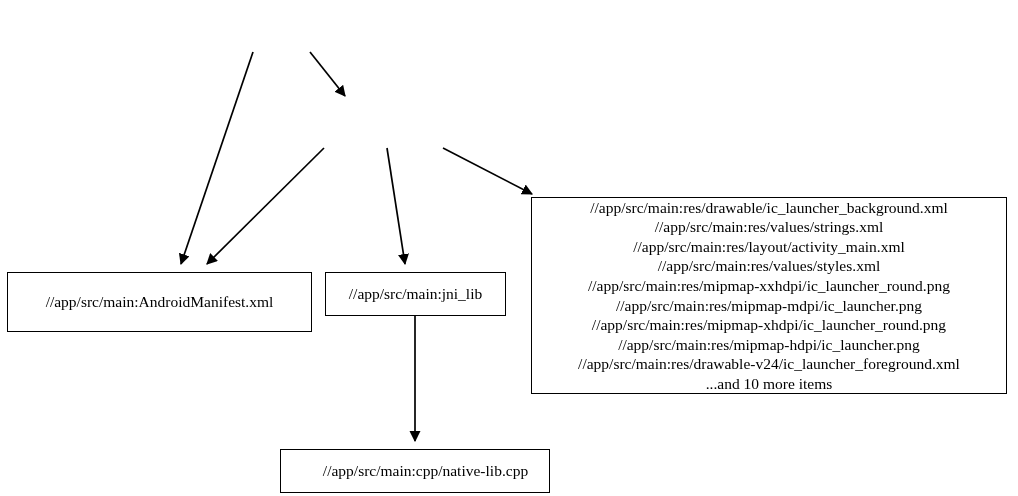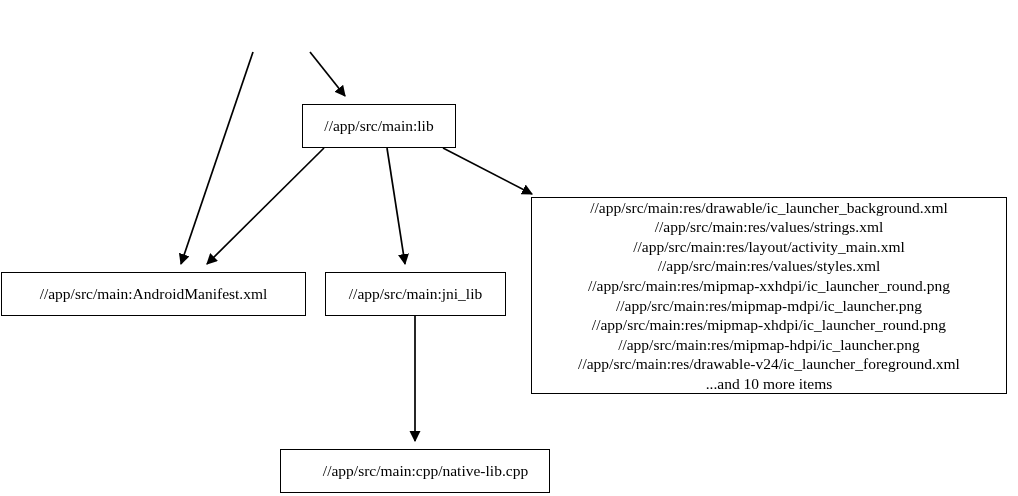--- a/index.html
+++ b/index.html
@@ -38,21 +38,21 @@
     z-index: 2;
   }
   .node-label {
     display: block;
     width: 100%;
     text-align: center;
     white-space: pre;
   }
   #node-app      { left: 203px; top: 8px;   width: 163px; height: 44px; }
   #node-lib      { left: 302px; top: 104px; width: 154px; height: 44px; }
-  #node-manifest { left: 1px;   top: 272px; width: 305px; height: 44px; }
+  #node-manifest { left: 7px;   top: 272px; width: 305px; height: 60px; }
   #node-jni      { left: 325px; top: 272px; width: 181px; height: 44px; }
   #node-res      { left: 531px; top: 197px; width: 476px; height: 197px; font-size: 15.5px; align-items: center; }
   #node-cpp      { left: 280px; top: 449px; width: 270px; height: 44px; padding-left: 21px; }
 </style>
 </head>
 <body>
 
 <div id="graph-root">
 
   <svg id="edge-layer" viewBox="0 0 1018 496" width="1018" height="496" xmlns="http://www.w3.org/2000/svg">
@@ -69,23 +69,20 @@
     <path d="M 324 148 L 207 264" fill="none" stroke="#000000" stroke-width="1.7" marker-end="url(#arrow)"></path>
 
     <path d="M 387 148 L 405 264" fill="none" stroke="#000000" stroke-width="1.7" marker-end="url(#arrow)"></path>
 
     <path d="M 443 148 L 532 194" fill="none" stroke="#000000" stroke-width="1.7" marker-end="url(#arrow)"></path>
 
     <path d="M 415 316 L 415 441" fill="none" stroke="#000000" stroke-width="1.7" marker-end="url(#arrow)"></path>
   </svg>
 
 
-  <div class="node" id="node-lib">
-    <span class="node-label">//app/src/main:lib</span>
-  </div>
 
   <div class="node" id="node-manifest">
     <span class="node-label">//app/src/main:AndroidManifest.xml</span>
   </div>
 
   <div class="node" id="node-jni">
     <span class="node-label">//app/src/main:jni_lib</span>
   </div>
 
   <div class="node" id="node-cpp">

